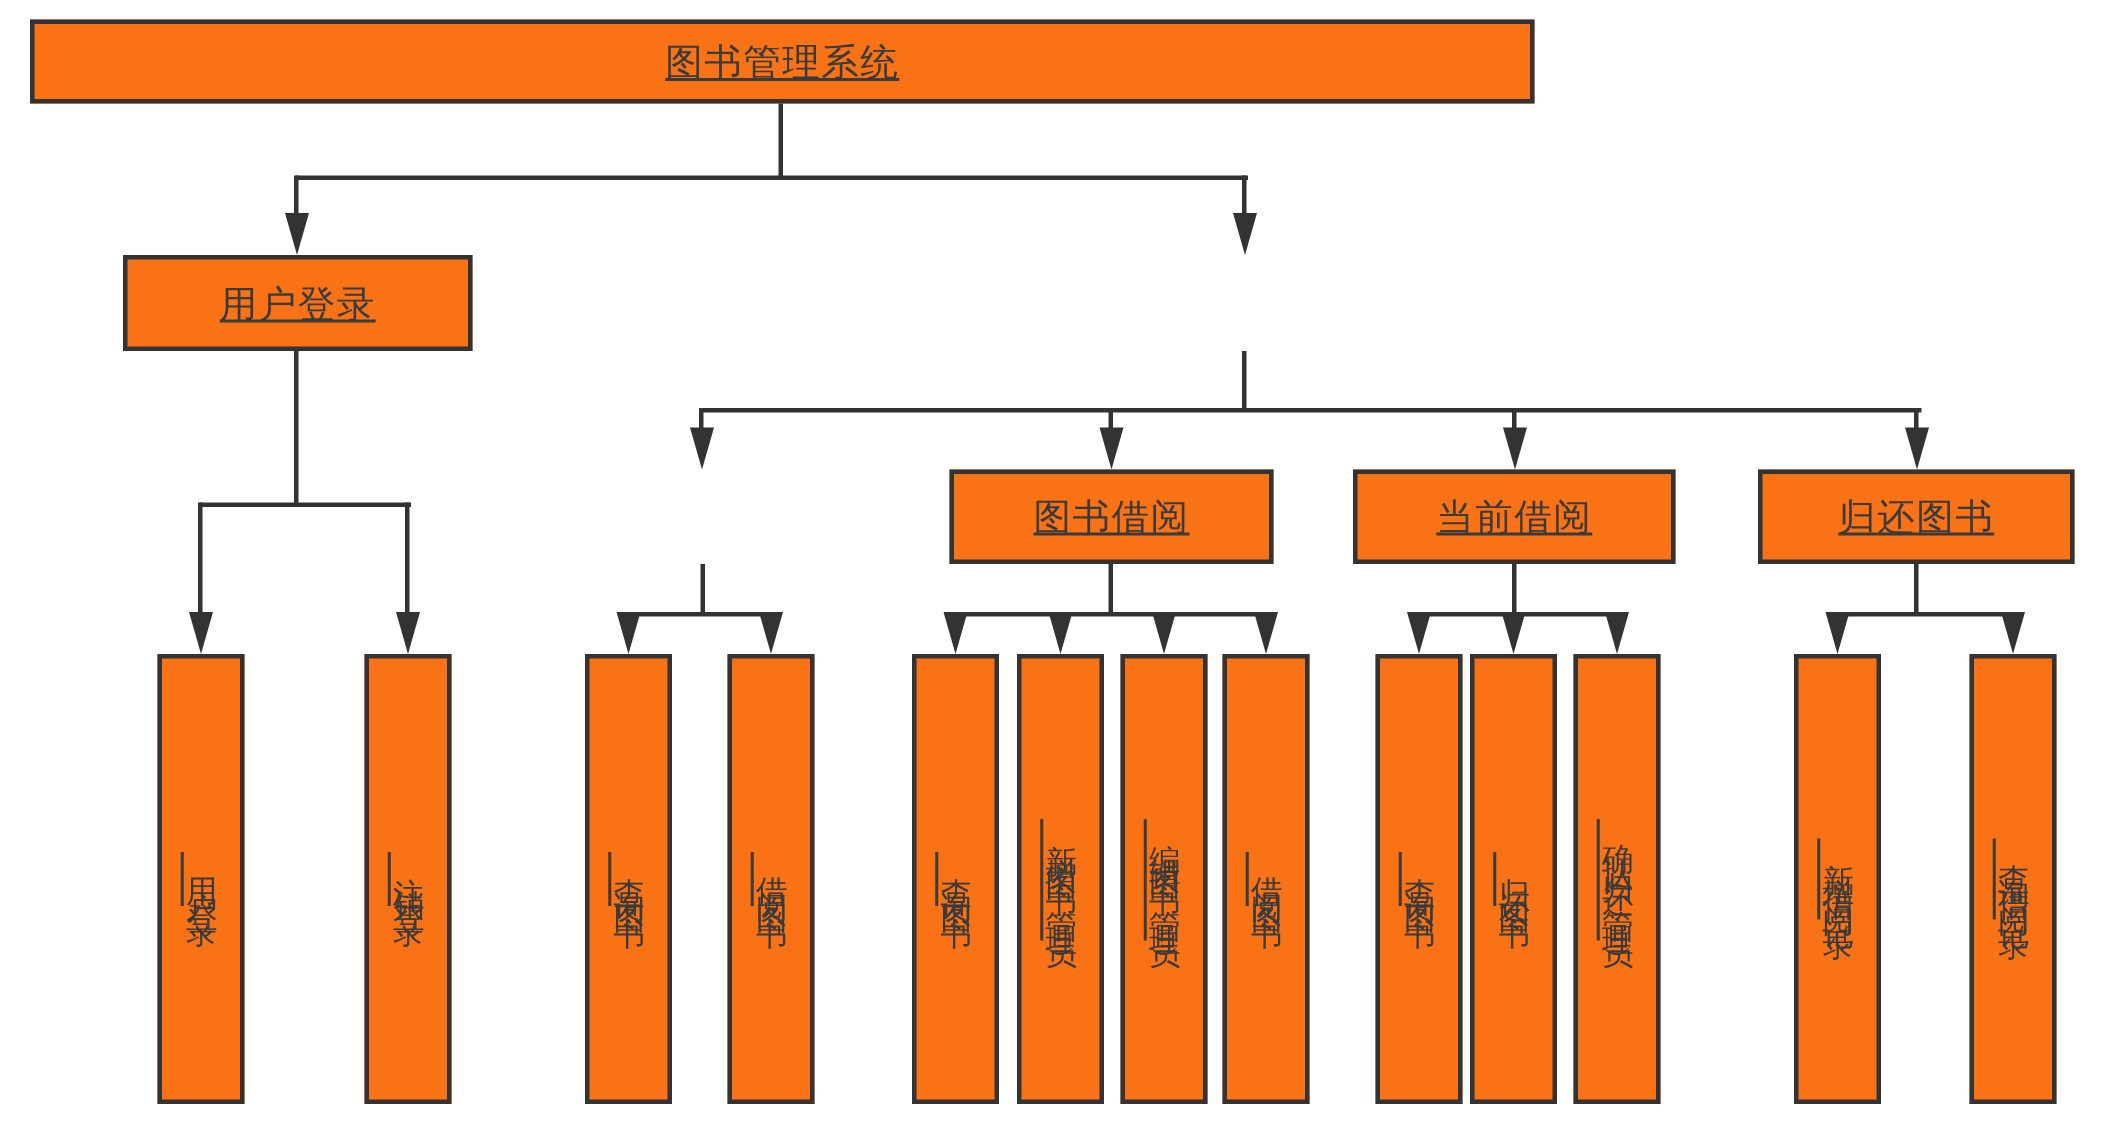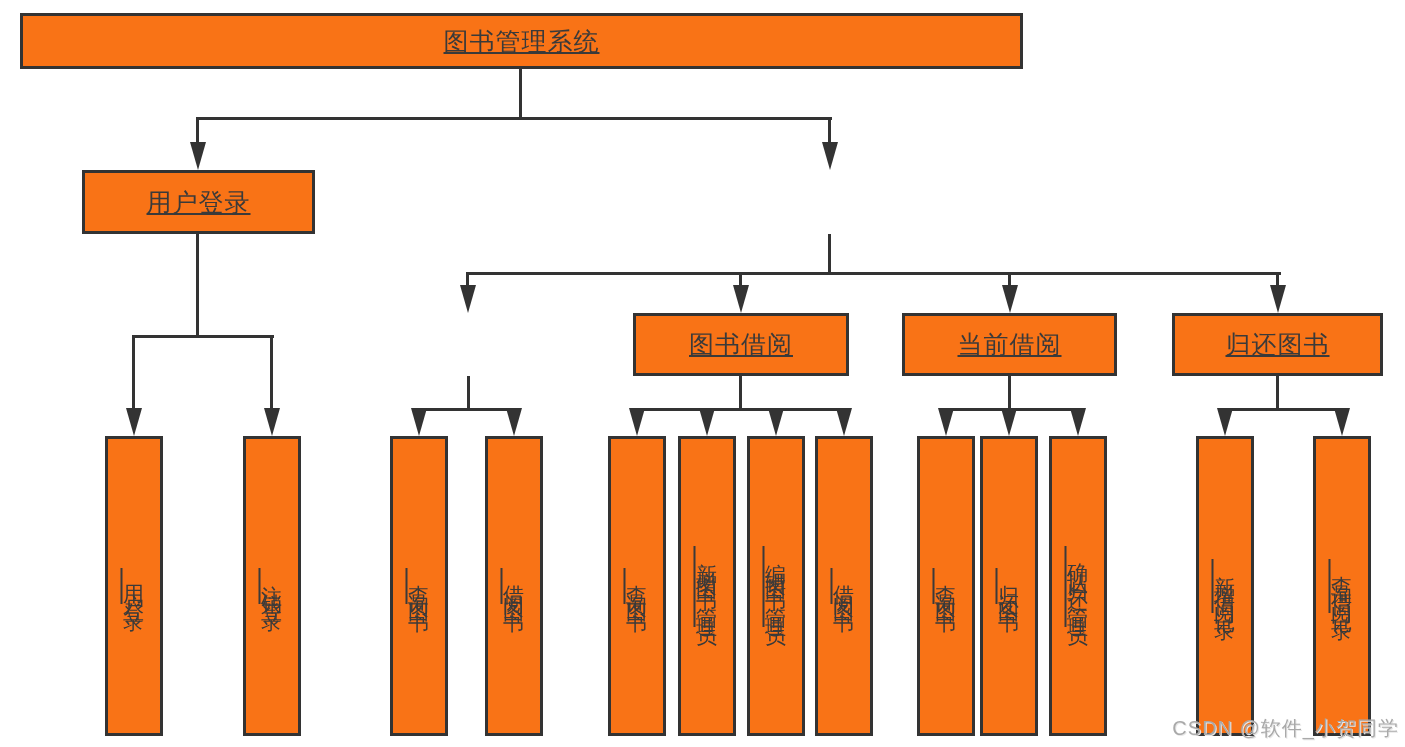--- a/index.html
+++ b/index.html
@@ -182,15 +182,14 @@
     <span>确认归还（管理员）</span>
   </div>
 
   <div class="box leaf" style="left:1196px; top:436px; width:58px; height:300px;">
     <span>新增借阅记录</span>
   </div>
   <div class="box leaf" style="left:1313px; top:436px; width:58px; height:300px;">
     <span>查询借阅记录</span>
   </div>
 
-  <div class="watermark">CSDN @软件_小贺同学</div>
 
 </div>
 
 </body></html>

